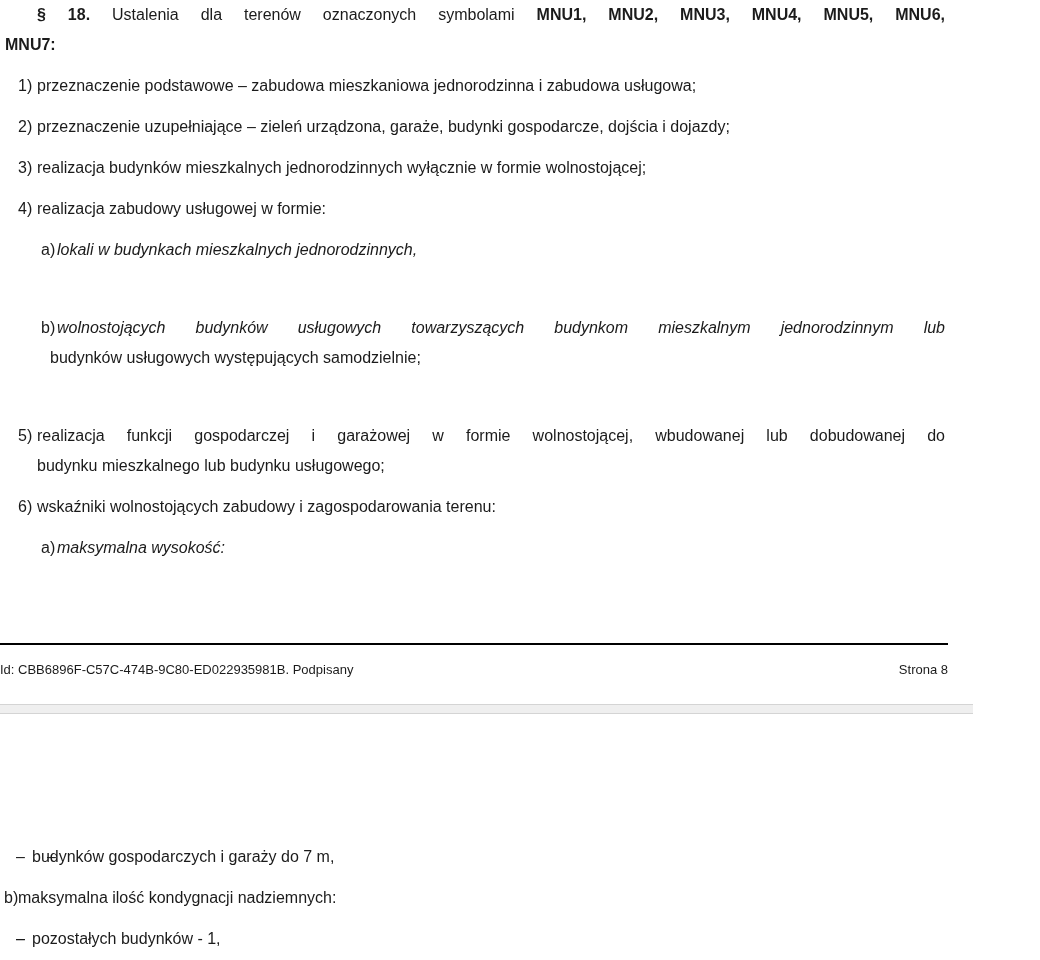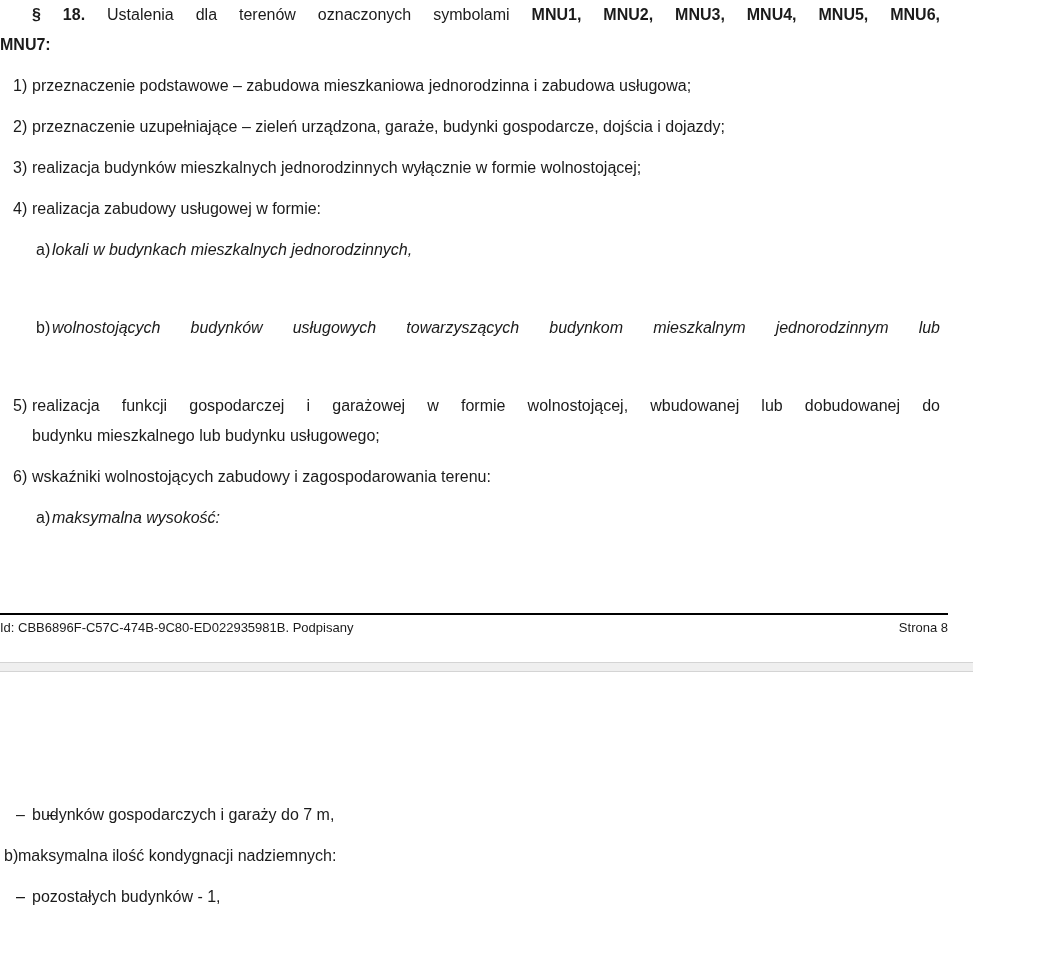--- a/index.html
+++ b/index.html
@@ -13,20 +13,21 @@
     overflow: hidden;
     font-family: "Liberation Sans", sans-serif;
     color: #1b1b1b;
     font-size: 16px;
     line-height: 30px;
   }
   .page { background: #ffffff; }
 
   
   .content {
+    padding-left: 5px;
     width: 940px;
   }
   .heading .h-line1 {
     text-indent: 32px;
     text-align: justify;
     text-align-last: justify;
   }
   .heading b, .item b { font-weight: bold; }
 
   .item { position: relative; margin-top: 11px; }
@@ -46,21 +47,21 @@
   .footer {
     margin-top: 80px;
     width: 948px;
     border-top: 2px solid #000000;
   }
   .footer-row {
     display: flex;
     justify-content: space-between;
     font-size: 13px;
     line-height: 18px;
-    padding-top: 4px;
+    padding-top: 16px;
   }
 
   
   .page-separator {
     margin-top: 25px;
     width: 973px;
     height: 8px;
     background: #efefef;
     border-top: 1px solid #d4d4d4;
     border-bottom: 1px solid #d4d4d4;
@@ -118,20 +119,21 @@
       </div>
 
       <div class="item let">
         <span class="lbl">a)</span>
         <div class="l1"><span>lokali w budynkach mieszkalnych jednorodzinnych,</span></div>
       </div>
 
       <div class="item let">
         <span class="lbl">b)</span>
         <div class="l1 just">wolnostojących budynków usługowych towarzyszących budynkom mieszkalnym jednorodzinnym lub</div>
+        <div class="l2">budynków usługowych występujących samodzielnie;</div>
       </div>
 
       <div class="item num">
         <span class="lbl">5)</span>
         <div class="l1 just">realizacja funkcji gospodarczej i garażowej w formie wolnostojącej, wbudowanej lub dobudowanej do</div>
         <div class="l2">budynku mieszkalnego lub budynku usługowego;</div>
       </div>
 
       <div class="item num">
         <span class="lbl">6)</span>

